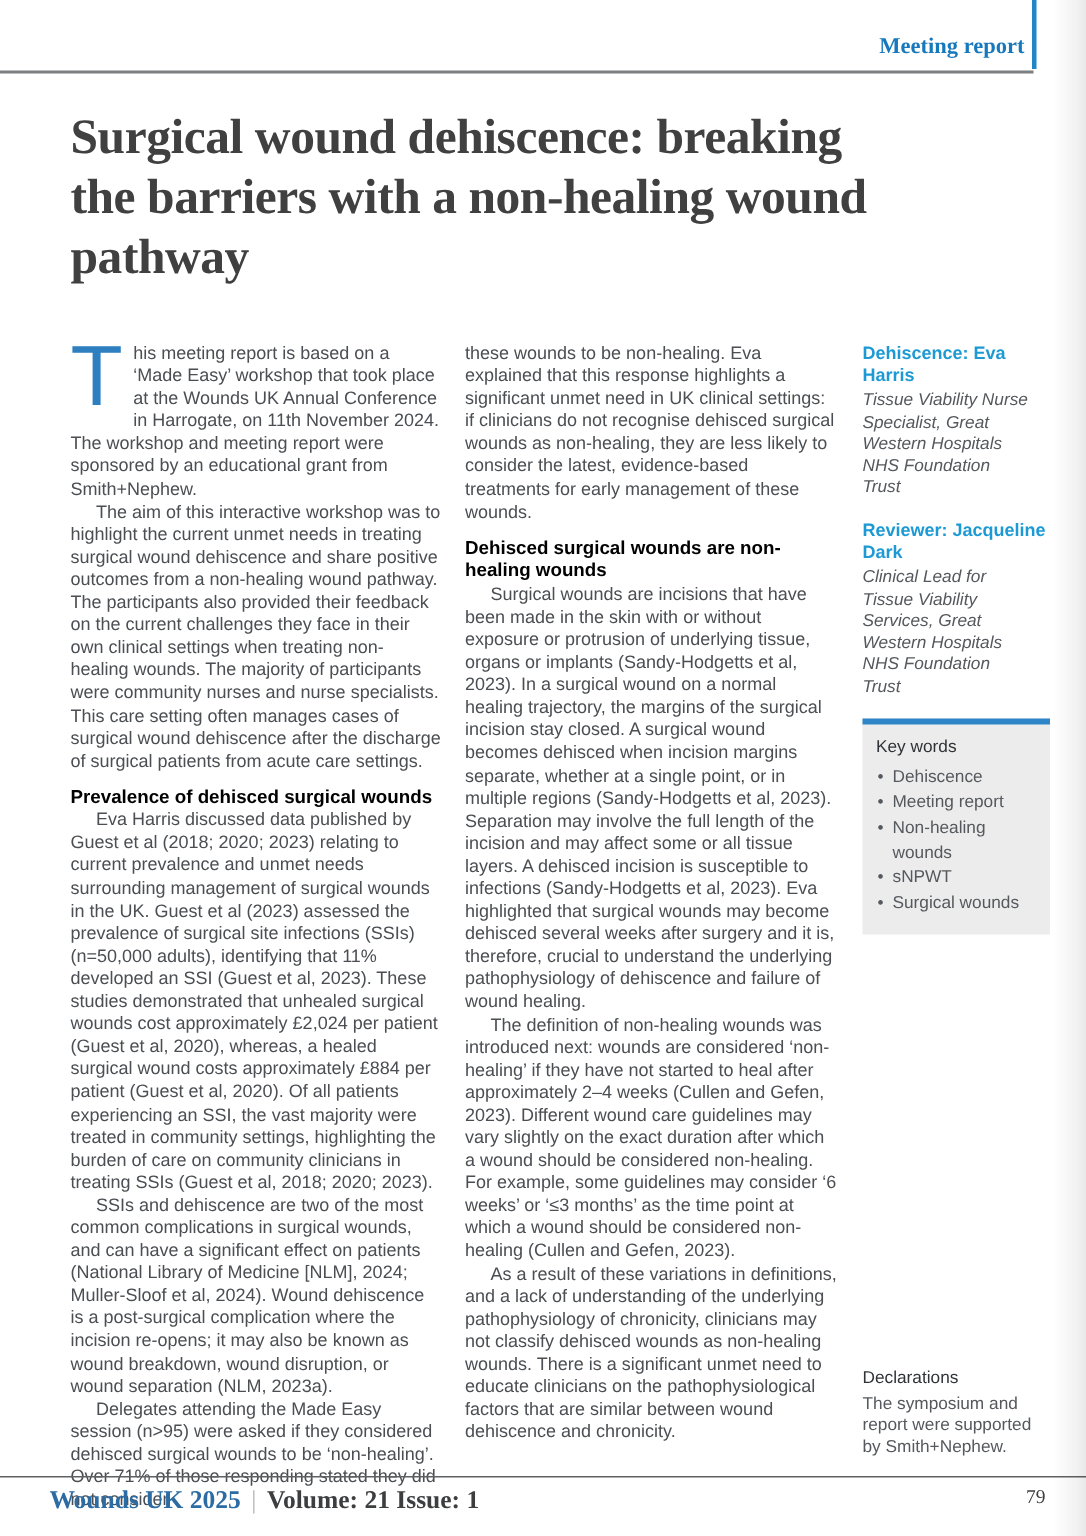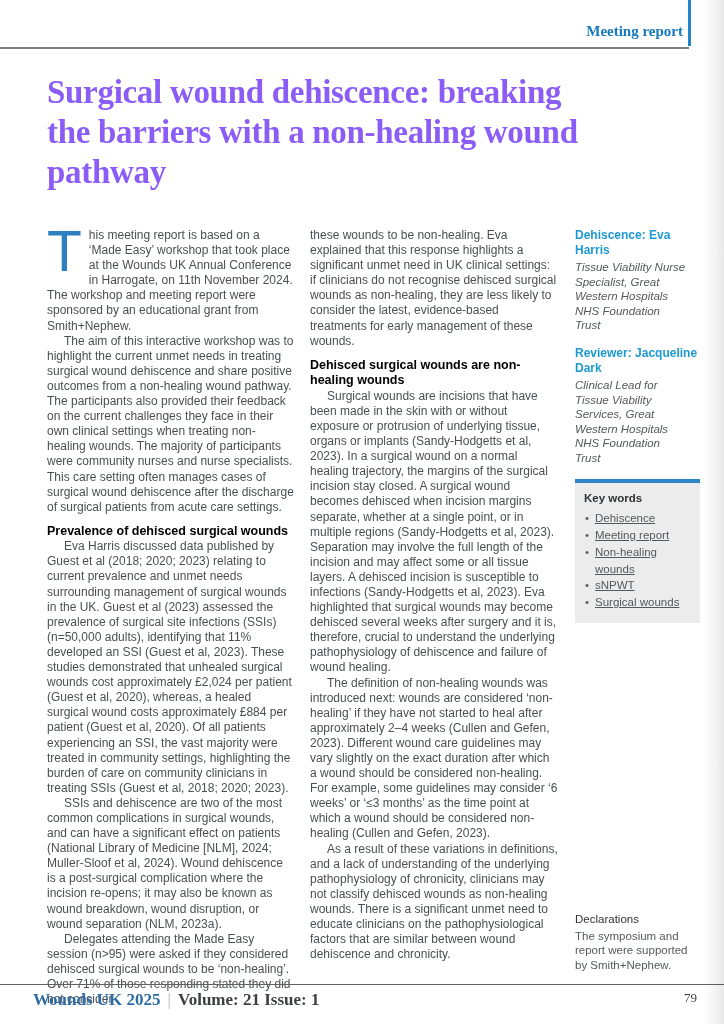--- a/index.html
+++ b/index.html
@@ -32,21 +32,21 @@
   .header-vline {
     position: absolute; top: 0; left: 688px; width: 3px; height: 46px;
     background: #2186c7;
   }
 
   
   .title {
     position: absolute; left: 47px; top: 72px; width: 650px;
     font-family: "Liberation Serif", serif;
     font-weight: 700; font-size: 33px; line-height: 40px;
-    letter-spacing: -0.3px; color: #8b5cf6; margin: 0;
+    letter-spacing: -0.3px; color: #404040; margin: 0;
   }
 
   
   .content {
     position: absolute; left: 47px; top: 228px; width: 653px; height: 757px;
     display: flex;
   }
   .col { font-size: 12px; line-height: 15.1px; color: #4b4f53; }
   .col-1 { width: 247px; }
   .col-2 { width: 248px; margin-left: 16px; }
@@ -74,23 +74,23 @@
   .side-label {
     color: #1d9ad3; font-weight: 700; font-size: 12px; line-height: 15px;
   }
   .side-affil { font-style: italic; margin: 2px 12px 13px 0; }
   .keywords-box {
     background: #ececec;
     border-top: 4px solid #2e86c8;
     padding: 8px 8px 12px 9px;
     margin-top: 12px;
   }
-  .kw-title { font-weight: 700; color: #2f3337; margin-bottom: 5px; font-size: 11.5px; }
+  .kw-title { font-weight: 400; color: #2f3337; margin-bottom: 5px; font-size: 11.5px; }
   .keywords-box ul { list-style: none; margin: 0; padding: 0; }
-  .keywords-box li { position: relative; padding-left: 11px; line-height: 16.8px; text-decoration: underline; }
+  .keywords-box li { position: relative; padding-left: 11px; line-height: 16.8px; }
   .keywords-box li::before { content: "\2022"; position: absolute; left: 1px; color: #55595d; }
   .declarations { position: absolute; top: 684px; left: 0; width: 120px; }
   .decl-title { font-weight: 400; color: #2f3337; margin-bottom: 2px; }
 
   
   .footer-rule {
     position: absolute; top: 984px; left: 0; width: 724px; height: 1px;
     background: #5f6163;
   }
   .footer {

